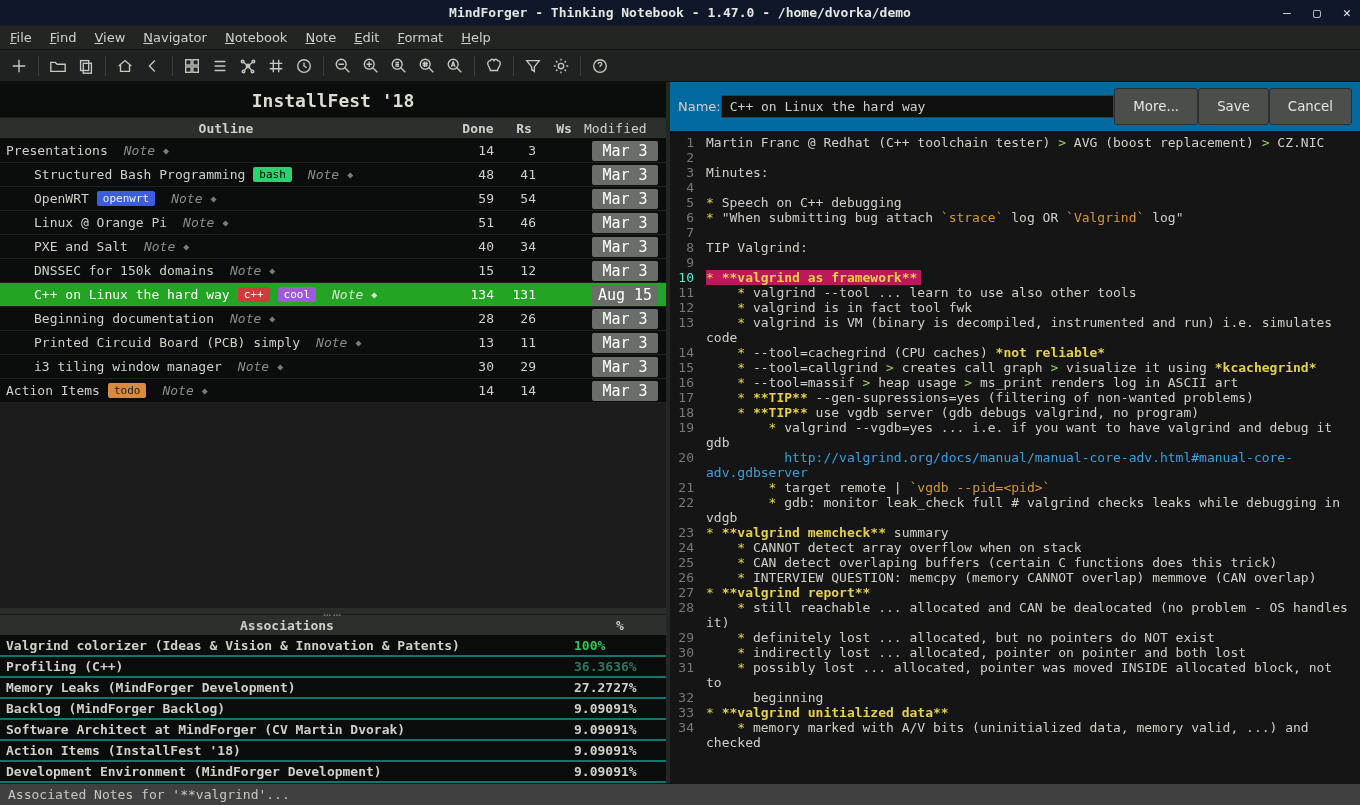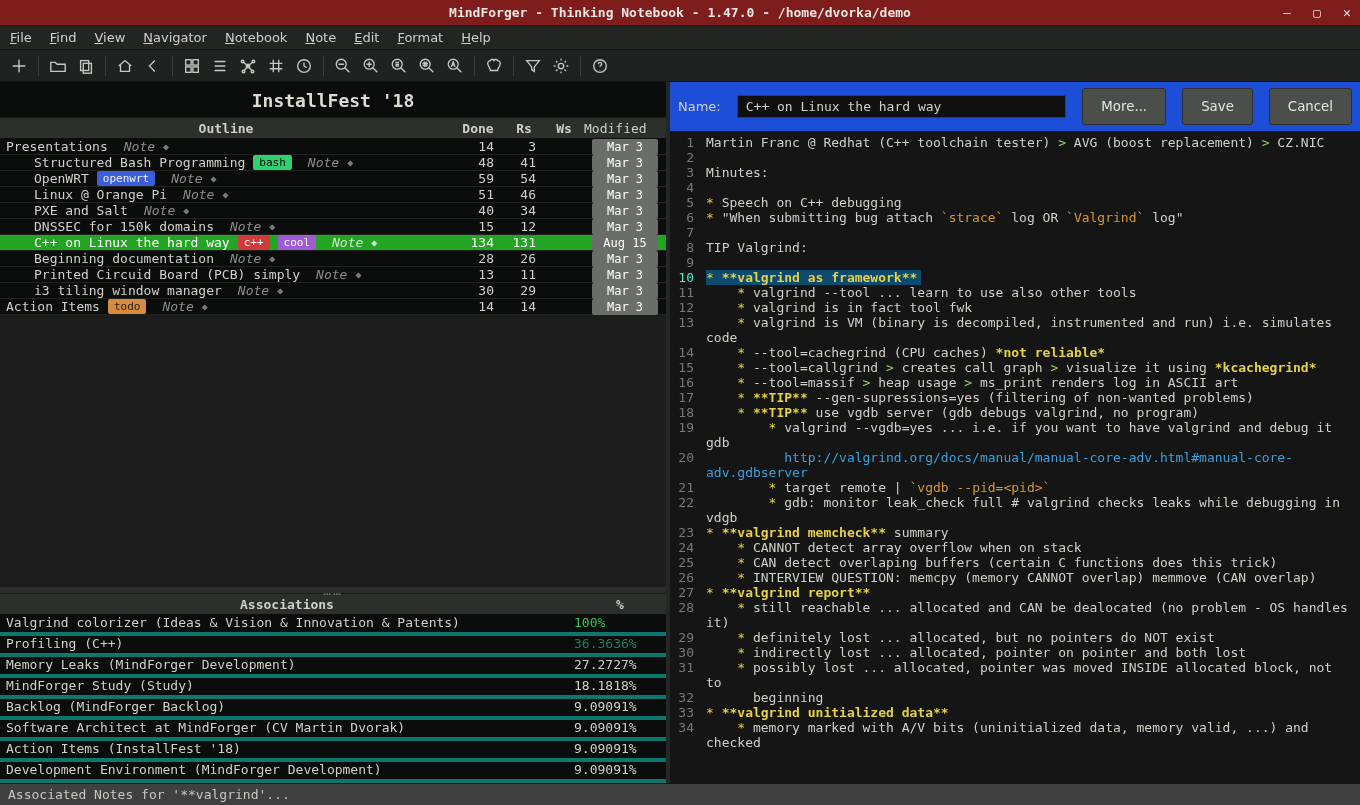--- a/index.html
+++ b/index.html
@@ -7,21 +7,21 @@
 body {
   font-family:"DejaVu Sans Mono","Liberation Mono",monospace;
   font-size:13px;
   background:#0b0c0c;
   color:#d0d0c8;
   overflow:hidden;
   display:flex;
   flex-direction:column;
 }
 .titlebar {
-  background:#7f1d1d;
+  background:#0f172a;
   height:26px;
   display:flex;
   align-items:center;
   justify-content:center;
   position:relative;
   border-bottom:1px solid #1a1b1a;
 }
 .titlebar .title { color:#e6e6e0; font-weight:bold; font-size:13px; }
 .winctl { position:absolute; right:6px; display:flex; gap:16px; color:#e6e6e0; }
 .winctl span { cursor:pointer; font-size:13px; display:inline-block; width:14px; text-align:center; }
@@ -72,21 +72,21 @@
 }
 .outline-head .c1 { flex:1; text-align:center; font-weight:bold; }
 .outline-head .c2 { width:52px; text-align:center; font-weight:bold; }
 .outline-head .c3 { width:40px; text-align:center; font-weight:bold; }
 .outline-head .c4 { width:40px; text-align:center; font-weight:bold; }
 .outline-head .c5 { width:82px; font-weight:normal; }
 .outline-body { overflow:auto; flex:0 0 auto; }
 .orow {
   display:flex;
   align-items:center;
-  height:16px;
+  height:24px;
   border-bottom:1px solid #202220;
   cursor:pointer;
   padding-left:6px;
 }
 .orow.sel { background:#24a423; color:#fff; }
 .orow .oc1 { flex:1; display:flex; align-items:center; gap:8px; white-space:nowrap; overflow:hidden; }
 .orow .oc2 { width:52px; text-align:right; padding-right:10px; }
 .orow .oc3 { width:40px; text-align:right; padding-right:8px; }
 .orow .oc4 { width:40px; text-align:right; padding-right:8px; }
 .orow .oc5 { width:82px; text-align:center; }
@@ -102,50 +102,52 @@
 .diamond { color:#7a7d77; font-size:10px; }
 .orow.sel .diamond { color:#cfe8cf; }
 .modbtn {
   background:#6a6d68;
   color:#fff;
   border-radius:2px;
   padding:1px 0;
   display:inline-block;
   width:66px;
   text-align:center;
-  font-size:12px;
+  font-size:15px;
 }
 .spacer { flex:1; background:#1b1c1b; }
 
 .splitter { height:6px; background:#2b2d2b; cursor:row-resize; position:relative; }
 .splitter::after { content:"……"; position:absolute; left:50%; top:-4px; transform:translateX(-50%); color:#6c6f6a; letter-spacing:2px; }
 
 .assoc-head .ac1 { flex:1; text-align:center; font-weight:bold; }
 .assoc-head .ac2 { width:92px; text-align:center; font-weight:bold; }
 .assoc-body { overflow:auto; }
 .arow {
   display:flex;
   height:21px;
-  border-bottom:4px solid #0f766e;
+  align-items:center;
+  border-bottom:2px solid #0f766e;
   padding-left:6px;
   cursor:pointer;
+  font-weight:bold;
 }
 .arow .ac1 { flex:1; white-space:nowrap; overflow:hidden; }
 .arow .ac2 { width:92px; }
 .pct-green { color:#30c94f; }
 .pct-teal  { color:#2b7a5e; }
 
 
 .right { flex:1; display:flex; flex-direction:column; overflow:hidden; }
 .formrow {
   display:flex;
   align-items:center;
-  gap:16px;
+  gap:0;
   padding:6px 8px;
-  background:#1d4ed8;
+  background:#0369a1;
 }
 .formrow label { color:#d0d0c8; font-family:"DejaVu Sans",sans-serif; }
 .formrow input {
   flex:1;
   background:#0f100f;
   border:1px solid #3a3d3a;
   color:#d0d0c8;
   padding:3px 8px;
   font-family:inherit;
   font-size:13px;
@@ -177,21 +179,21 @@
 .gutter .gn { height:15px; }
 .gutter .gred { color:#5eead4; }
 .code { flex:1; padding:4px 6px 4px 6px; white-space:pre; }
 .code .ln { height:15px; }
 .cw  { color:#d0d0c8; }
 .cy  { color:#e6d14a; }
 .cyb { color:#e6d14a; font-weight:bold; }
 .cgr { color:#8fd35a; }
 .cor { color:#d6973a; }
 .cbl { color:#3aa0e0; }
-.hl  { background:#0c4a6e; display:inline-block; padding-right:4px; }
+.hl  { background:#be185d; display:inline-block; padding-right:4px; }
 
 .statusbar {
   height:22px;
   background:#404040;
   border-top:1px solid #121312;
   display:flex;
   align-items:center;
   padding:0 8px;
   color:#c7c8c1;
   font-family:inherit;
@@ -504,24 +506,20 @@
           <div class="ac1">Valgrind colorizer (Ideas &amp; Vision &amp; Innovation &amp; Patents)</div>
           <div class="ac2 pct-green">100%</div>
         </div>
         <div class="arow">
           <div class="ac1">Profiling (C++)</div>
           <div class="ac2 pct-teal">36.3636%</div>
         </div>
         <div class="arow">
           <div class="ac1">Memory Leaks (MindForger Development)</div>
           <div class="ac2 ">27.2727%</div>
-        </div>
-        <div class="arow">
-          <div class="ac1">MindForger Study (Study)</div>
-          <div class="ac2 ">18.1818%</div>
         </div>
         <div class="arow">
           <div class="ac1">Backlog (MindForger Backlog)</div>
           <div class="ac2 ">9.09091%</div>
         </div>
         <div class="arow">
           <div class="ac1">Software Architect at MindForger (CV Martin Dvorak)</div>
           <div class="ac2 ">9.09091%</div>
         </div>
         <div class="arow">

